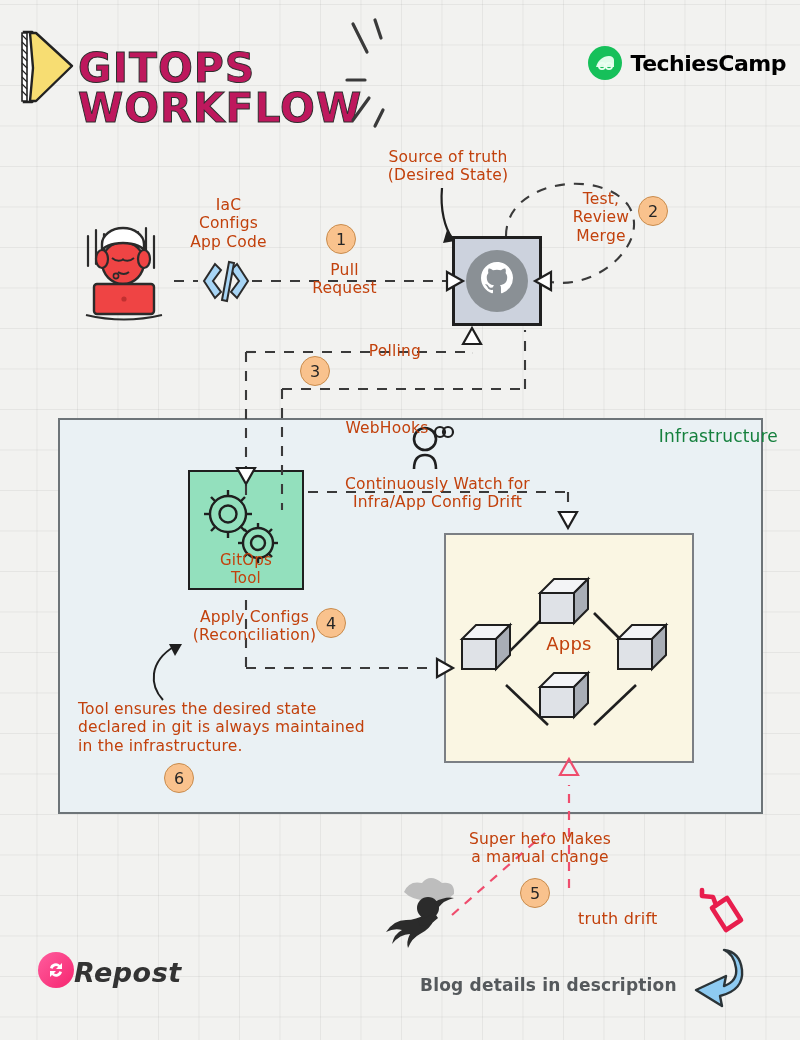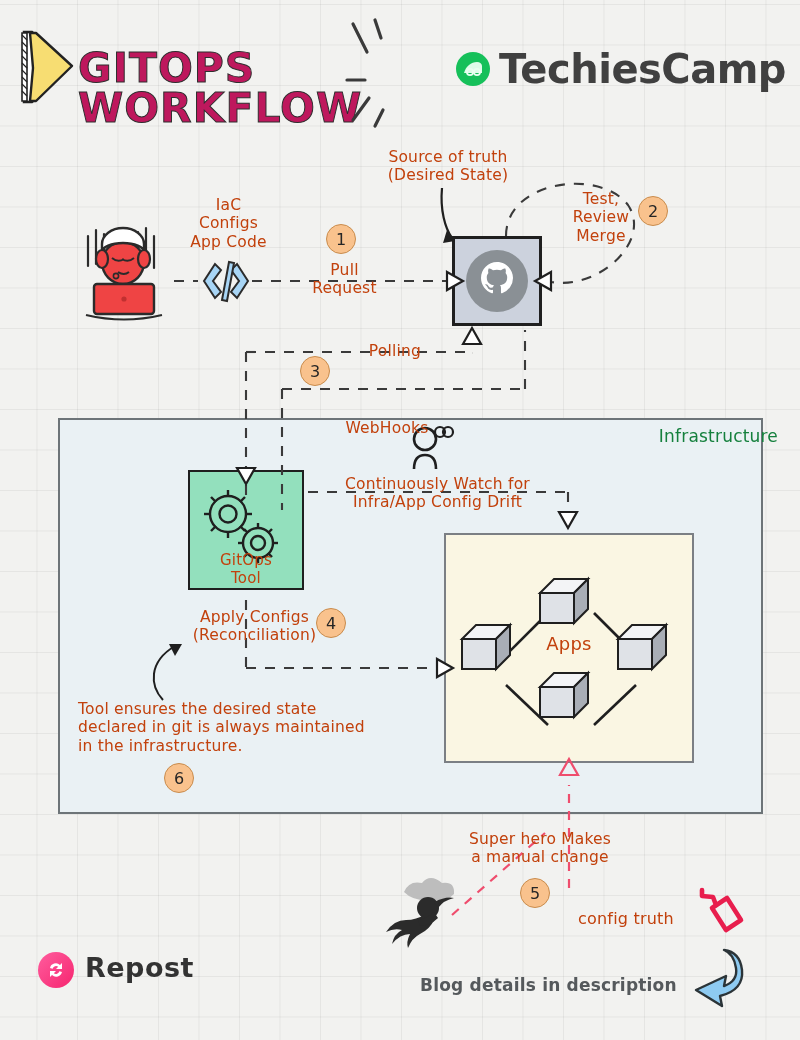--- a/index.html
+++ b/index.html
@@ -39,21 +39,21 @@
     letter-spacing:1px;
     text-transform:uppercase;
     margin-top:28px;
     -webkit-text-stroke:1px #2e2e2e;
   }
   #chev{left:18px;top:28px;width:60px;height:78px;}
   #sparks{left:345px;top:18px;width:60px;height:110px;}
   #brand{right:14px;top:46px;display:flex;align-items:center;gap:9px;}
   #brand .bmark{width:34px;height:34px;border-radius:50%;background:#16c05a;
      display:flex;align-items:center;justify-content:center;}
-  #brand .bname{font-size:40px;font-weight:bold;color:#404040;letter-spacing:-.5px;
+  #brand .bname{font-size:22px;font-weight:bold;color:#000000;letter-spacing:-.5px;
      font-family:"DejaVu Sans",sans-serif;}
   
   #infra{
     left:58px;top:418px;width:705px;height:396px;
     background:#eaf1f4;border:2px solid #6d7478;box-sizing:border-box;
   }
   #infra-label{right:22px;top:426px;font-size:17px;color:#15803d;}
   #github-box{
     left:452px;top:236px;width:90px;height:90px;
     background:#ccd2dd;border:3px solid #1f1f1f;box-sizing:border-box;
@@ -84,21 +84,21 @@
   #l-test{left:556px;top:190px;width:90px;}
   #l-polling{left:350px;top:342px;width:90px;}
   #l-webhooks{left:332px;top:379px;width:110px;margin-top:40px;}
   #l-watch{left:330px;top:475px;width:215px;}
   #l-apply{left:182px;top:608px;width:145px;}
   #l-note{left:78px;top:700px;width:310px;font-size:15.5px;text-align:left;}
   #l-super{left:450px;top:830px;width:180px;}
   #l-drift{left:578px;top:910px;width:130px;font-size:16px;}
   #l-blog{left:420px;top:975px;width:260px;font-size:17px;color:#55595c;text-align:left;font-weight:bold;}
   
-  #repost{left:38px;top:952px;display:flex;align-items:flex-start;gap:11px;}
+  #repost{left:38px;top:952px;display:flex;align-items:flex-end;font-style:italic;}
   #repost .rmark{width:36px;height:36px;border-radius:50%;
      background:linear-gradient(135deg,#ff5d9e 0%,#f6256f 100%);
      display:flex;align-items:center;justify-content:center;}
   #repost .rname{font-size:27px;font-weight:bold;color:#333;letter-spacing:.5px;
      font-family:"DejaVu Sans",sans-serif;}
   svg{display:block;overflow:visible;}
   #wires{position:absolute;left:0;top:0;width:800px;height:1040px;pointer-events:none;}
 </style>
 </head>
 <body>
@@ -355,21 +355,21 @@
 <div class="abs txt lbl" id="l-webhooks">WebHooks</div>
 <div class="abs txt lbl" id="l-watch">Continuously Watch for
 Infra/App Config Drift</div>
 <div class="abs txt lbl" id="l-apply">Apply Configs
 (Reconciliation)</div>
 <div class="abs txt" id="l-note">Tool ensures the desired state
 declared in git is always maintained
 in the infrastructure.</div>
 <div class="abs txt lbl" id="l-super">Super hero Makes
 a manual change</div>
-<div class="abs txt" id="l-drift">config truth</div>
+<div class="abs txt" id="l-drift">truth drift</div>
 <div class="abs txt" id="l-blog">Blog details in description</div>
 
 <div class="abs step" style="left:326px;top:224px;">1</div>
 <div class="abs step" style="left:638px;top:196px;">2</div>
 <div class="abs step" style="left:300px;top:356px;">3</div>
 <div class="abs step" style="left:316px;top:608px;">4</div>
 <div class="abs step" style="left:520px;top:878px;">5</div>
 <div class="abs step" style="left:164px;top:763px;">6</div>
 
 <div class="abs" id="repost">

